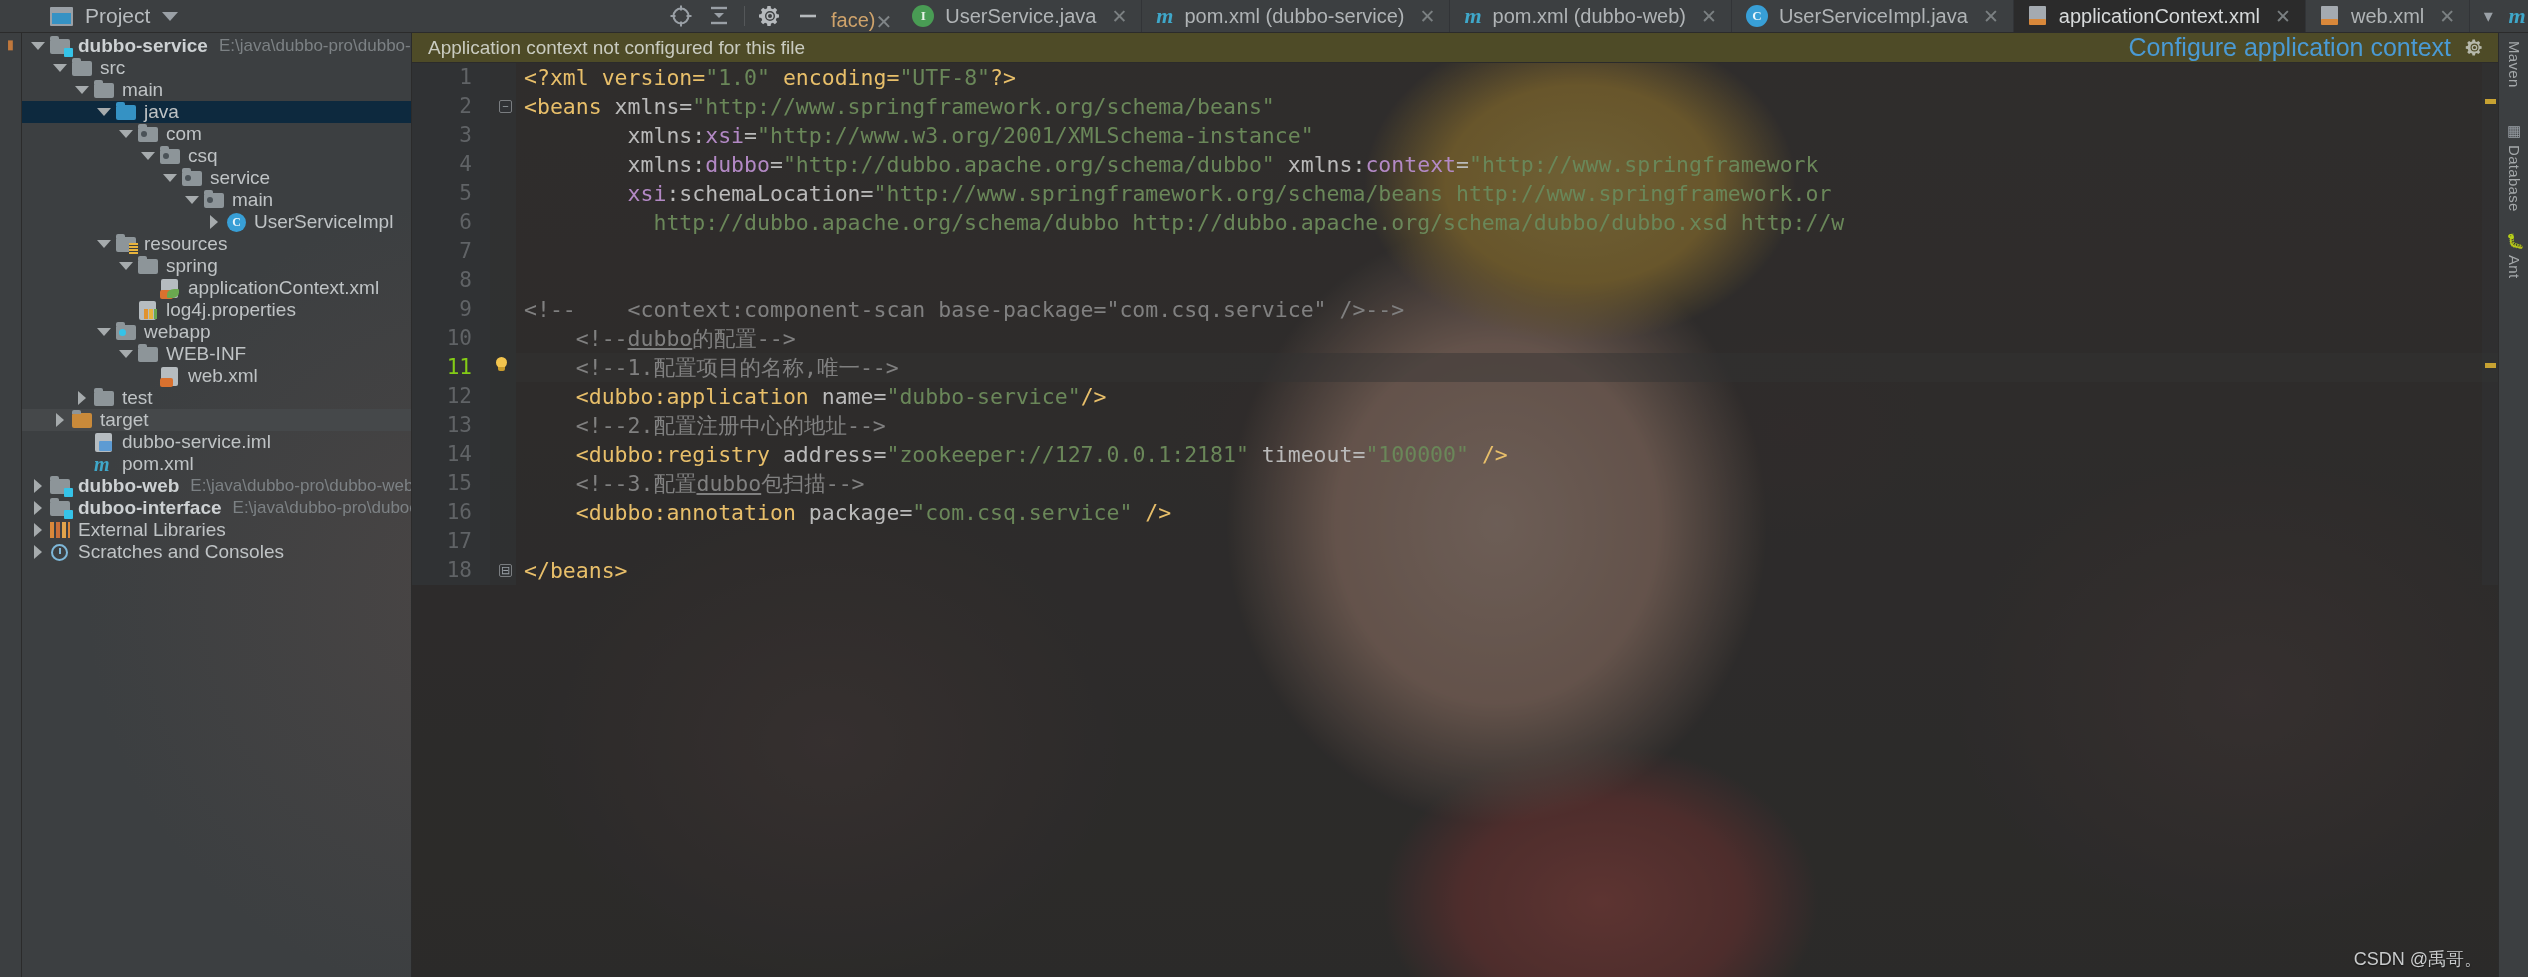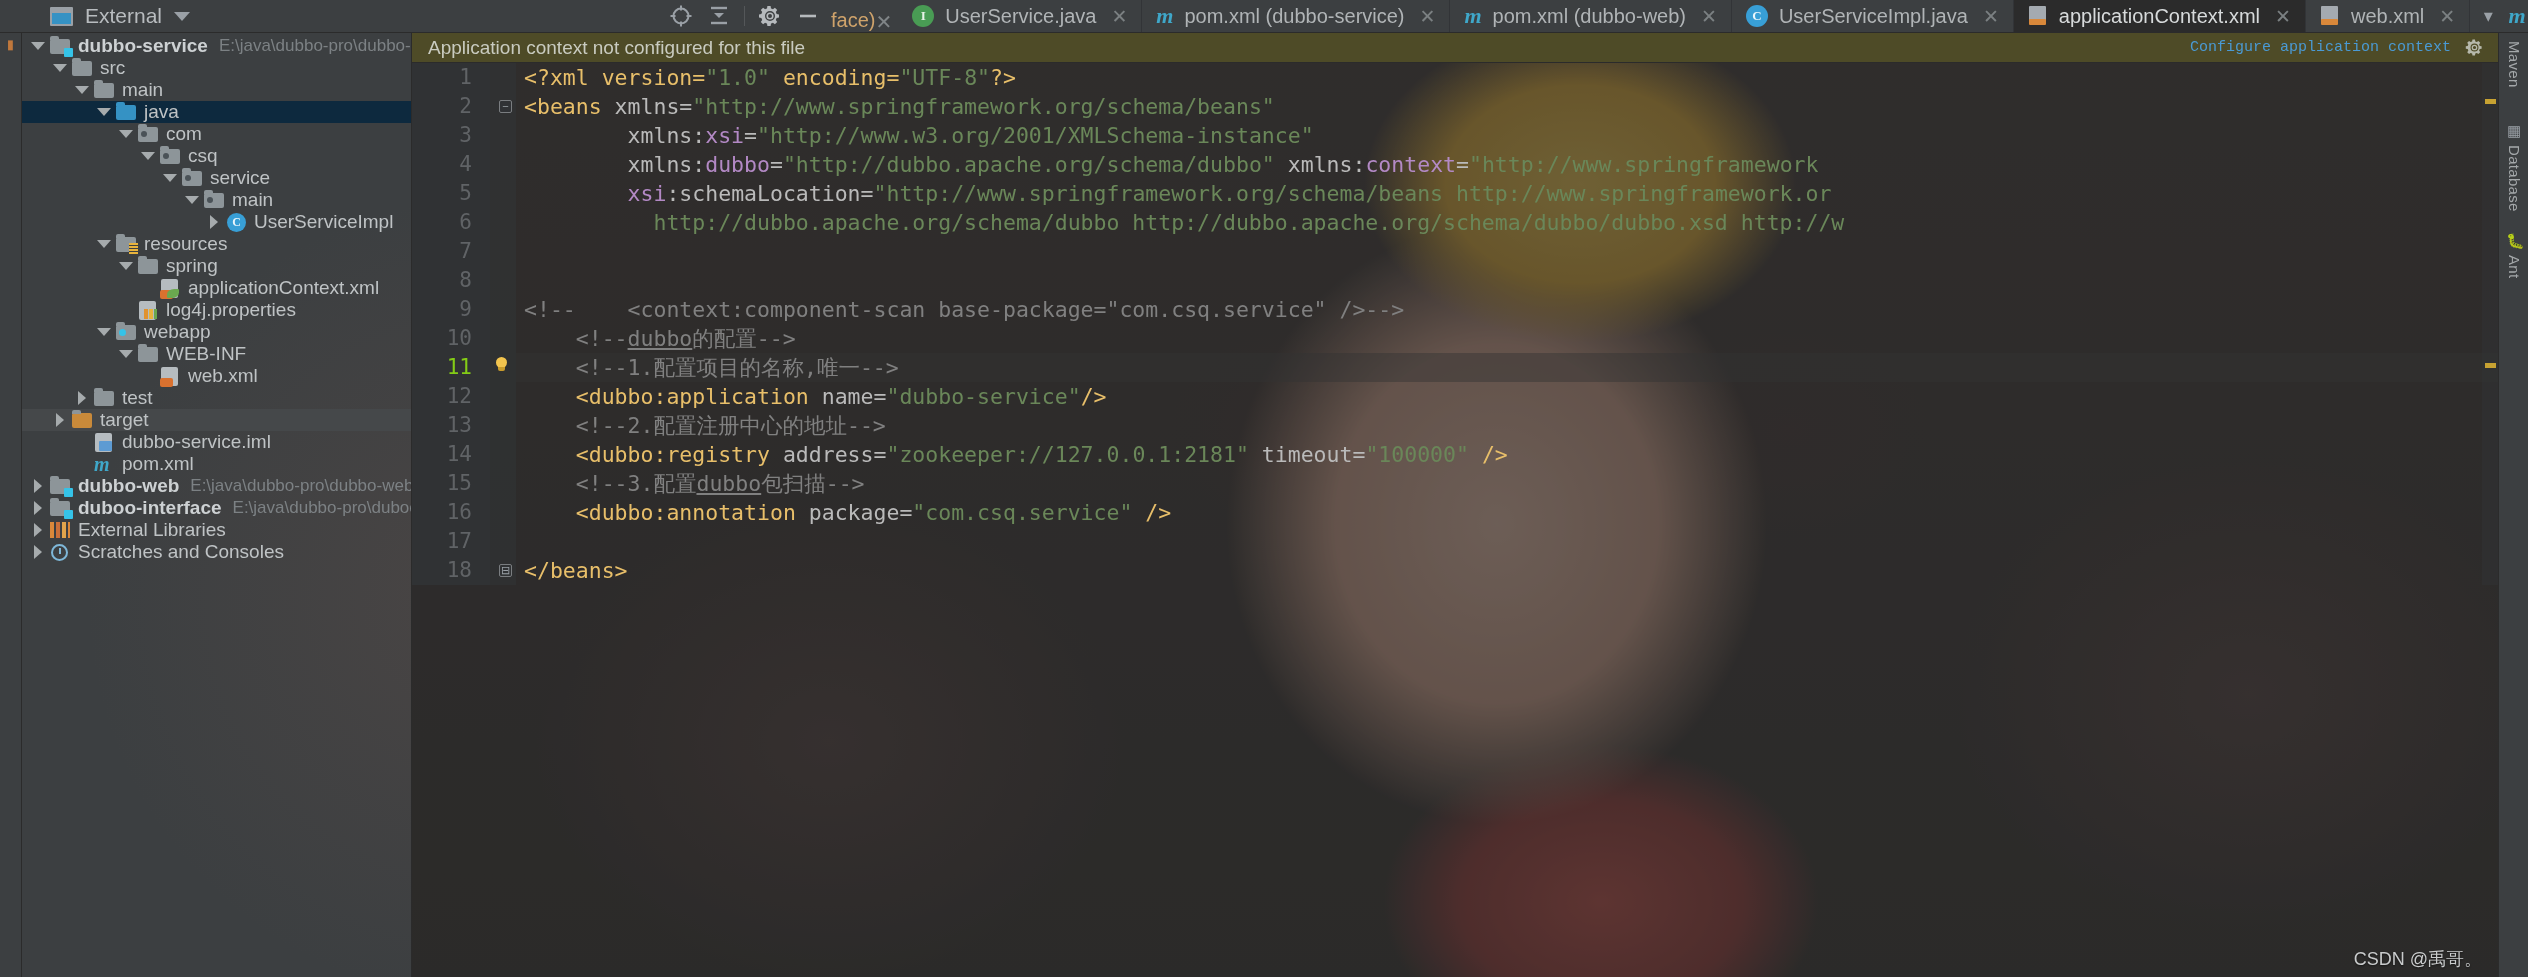--- a/index.html
+++ b/index.html
@@ -313,21 +313,21 @@
   .notif {
     position: relative; z-index: 5;
     height: 30px; display: flex; align-items: center;
     background: #4e4b27;
     border-bottom: 1px solid #2b2b2b;
     color: #c9cbc0; font-size: 19px;
     padding: 0 14px 0 16px;
   }
   .notif-msg { flex: 0 0 auto; }
   .notif-spacer { flex: 1 1 auto; }
-  .notif-link { color: #4a9ad4; font-size: 15px; cursor: pointer; font-family: Liberation Mono, monospace; }
+  .notif-link { color: #4a9ad4; font-size: 25px; cursor: pointer; }
   .notif-gear { margin-left: 14px; color: #b6b8ab; display: flex; align-items: center; }
 
   
   .code-wrap { position: relative; z-index: 4; display: flex; }
   .gutter {
     width: 78px; flex: 0 0 78px;
     background: rgba(49,51,53,.86);
     text-align: right;
     position: relative;
   }
@@ -421,21 +421,21 @@
 </head>
 <body>
 
 <div id="app">
 
   <div class="topbar">
     <div class="tool-strip-left"></div>
 
     <div class="project-btn">
       <span class="proj-icon"></span>
-      <span>External</span>
+      <span>Project</span>
       <span class="caret-down"></span>
     </div>
 
     <div class="topbar-gap"></div>
 
     <div class="toolbar-icons">
       <div class="ticon">
         <svg width="24" height="24" viewBox="0 0 24 24">
           <circle cx="12" cy="12" r="7.5" fill="none" stroke="#9aa0a6" stroke-width="2"></circle>
           <path d="M12 1.5v5M12 17.5v5M1.5 12h5M17.5 12h5" stroke="#9aa0a6" stroke-width="2"></path>

